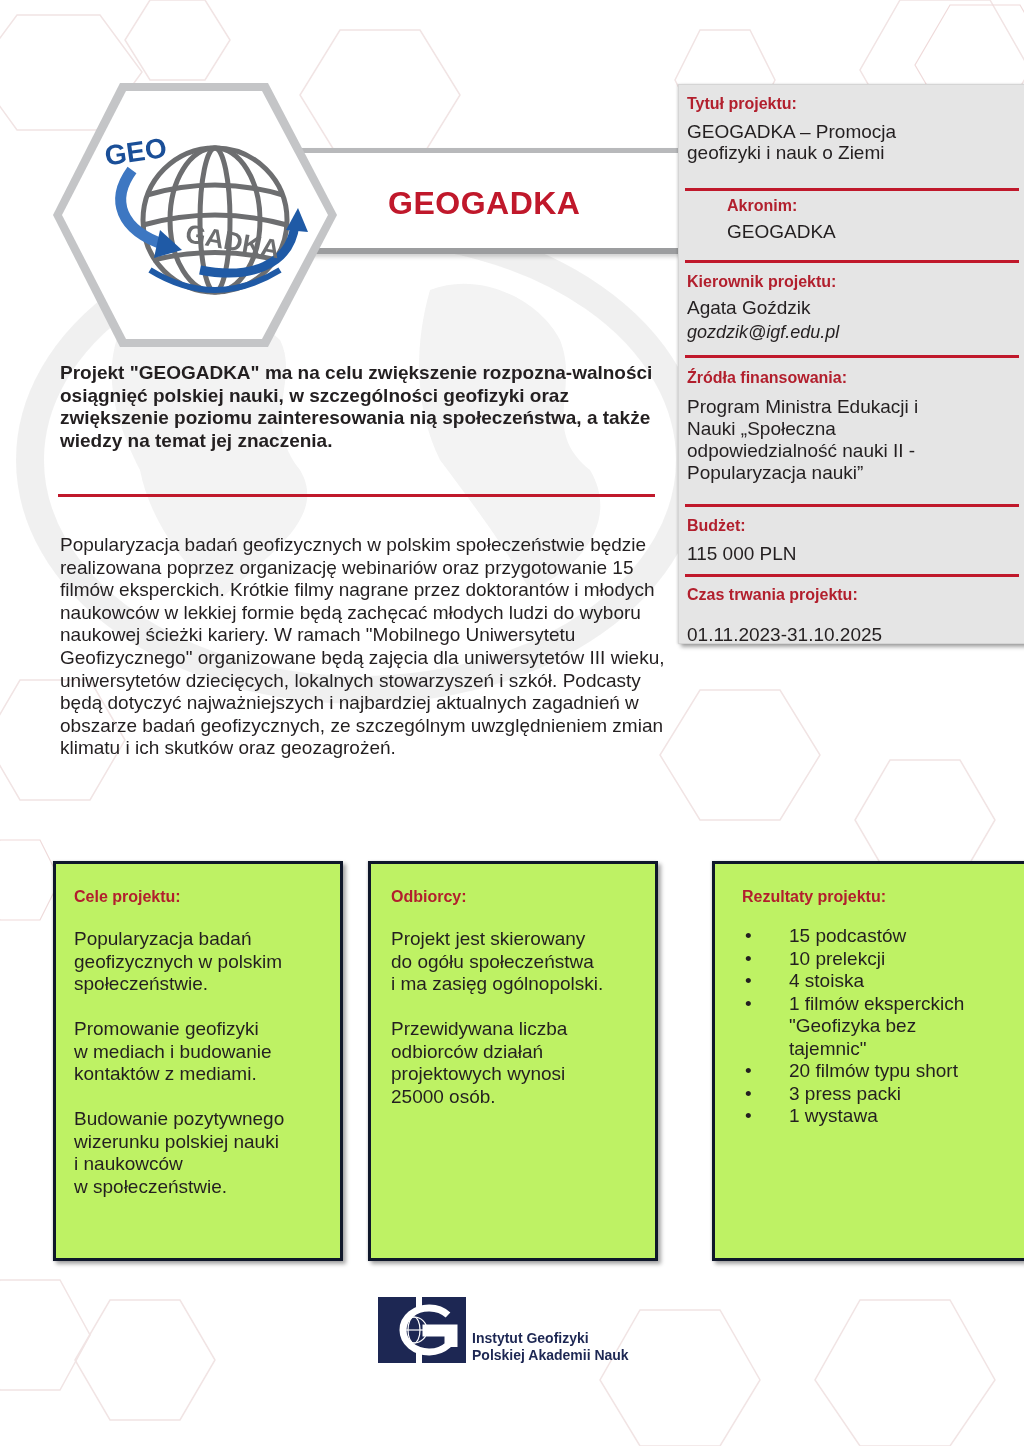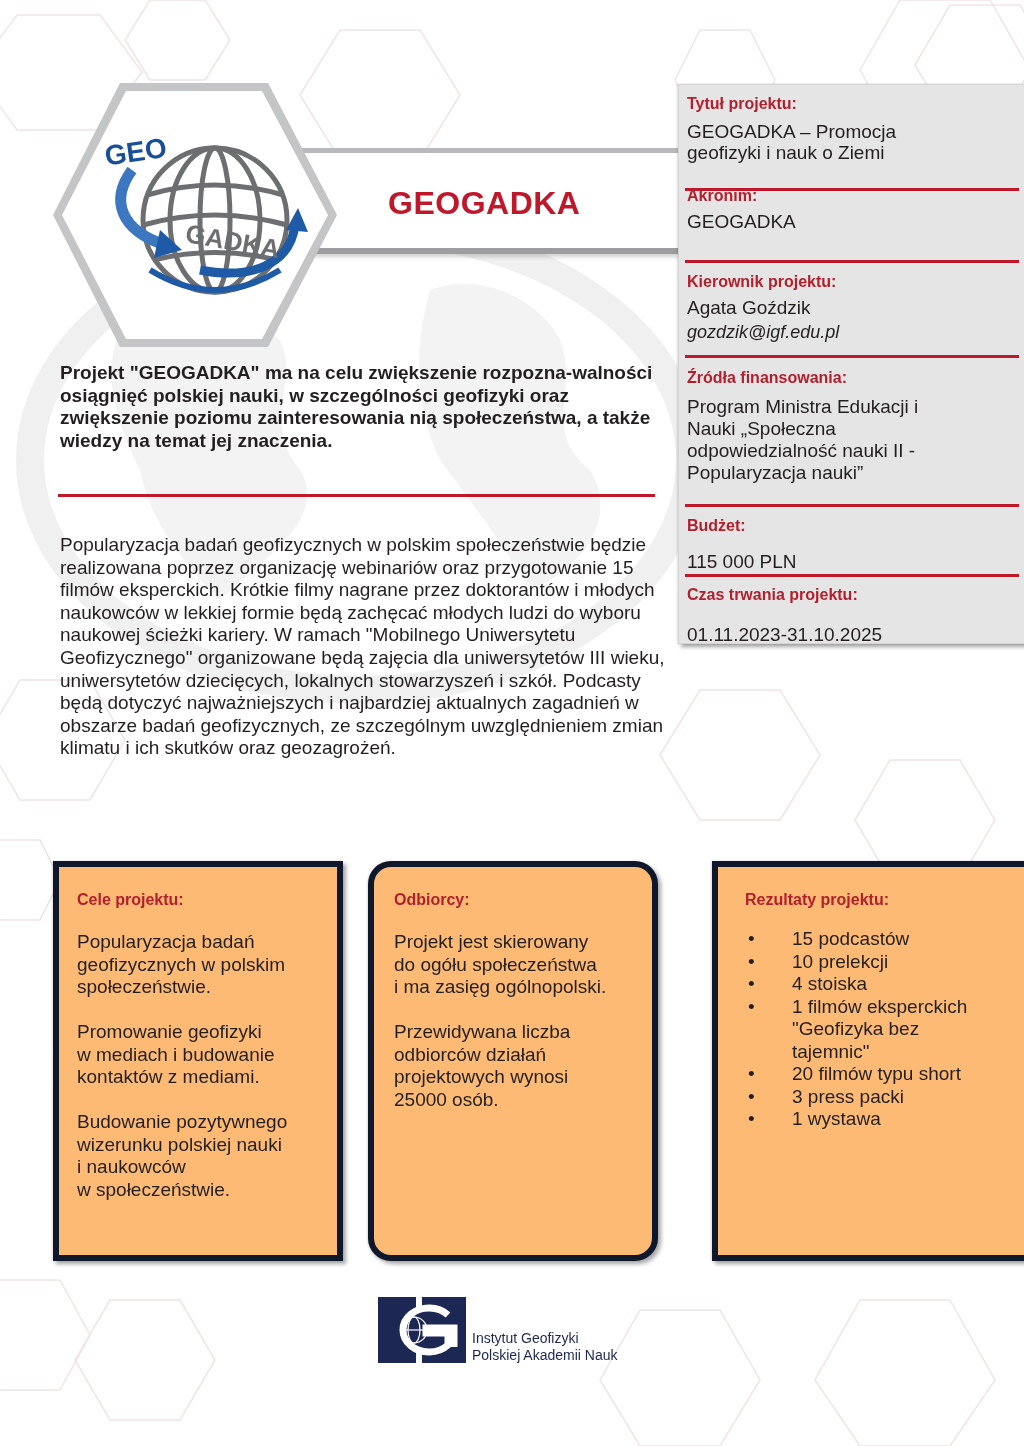--- a/index.html
+++ b/index.html
@@ -54,44 +54,44 @@
       background: #c0182b; z-index: 3;
     }
     .body-text {
       position: absolute; left: 60px; top: 534px; width: 605px;
       font-size: 19px; line-height: 22.6px; color: #231f20; z-index: 3;
     }
 
     
     .box {
       position: absolute; top: 861px; height: 400px;
-      background: #fdba74;
-      border: 6px solid #0f172a;
+      background: #bef264;
+      border: 3px solid #0f172a;
       box-shadow: 3px 3px 4px rgba(0,0,0,0.35), -1px 0 2px rgba(0,0,0,0.12);
       z-index: 3;
     }
     .box-1 { left: 53px; width: 290px; }
-    .box-2 { left: 368px; width: 290px; border-radius: 23px; }
+    .box-2 { left: 368px; width: 290px; }
     .box-3 { left: 712px; width: 332px; }
     .box-title { position: absolute; top: 24px; font-size: 16px; font-weight: bold; color: #b21f2d; }
     .box-text { position: absolute; top: 64px; font-size: 19px; line-height: 22.5px; color: #231f20; }
     .box-para { margin-bottom: 22.5px; white-space: pre-line; }
     .box-1 .box-title, .box-1 .box-text { left: 18px; }
     .box-2 .box-title, .box-2 .box-text { left: 20px; }
     .box-3 .box-title { left: 27px; }
     .box-3 .box-text { left: 30px; top: 61px; width: 262px; }
     .result-item { display: flex; }
     .bullet { width: 44px; flex: 0 0 44px; }
     .result-text { white-space: pre-line; }
 
     
     .footer-logo { position: absolute; left: 378px; top: 1297px; width: 300px; height: 70px; z-index: 3; }
     .footer-text {
       position: absolute; left: 472px; top: 1330px;
-      font-size: 14px; line-height: 17px; font-weight: normal; color: #1d2753; z-index: 4;
+      font-size: 14px; line-height: 17px; font-weight: bold; color: #1d2753; z-index: 4;
     }
   </style>
 </head>
 <body>
 
 <svg class="bg" viewBox="0 0 1024 1446">
   <g fill="none" stroke="#f1e4e4" stroke-width="1.5">
     <polygon points="17,15 100,15 142,72 100,130 17,130 -25,72"></polygon>
     <polygon points="150,0 205,0 230,40 205,80 150,80 125,40"></polygon>
     <polygon points="340,30 420,30 460,95 420,160 340,160 300,95"></polygon>
@@ -140,42 +140,42 @@
 
 <div class="main-title">GEOGADKA</div>
 
 <div class="info-card">
   <div class="info-section" style="top:10px;">
     <div class="info-label">Tytuł projektu:</div>
     <div class="info-value" style="margin-top:8px; width:250px;">GEOGADKA – Promocja geofizyki i nauk o Ziemi</div>
   </div>
   <div class="info-divider" style="top:103px; left:6px; right:6px;"></div>
 
-  <div class="info-section" style="top:102px;">
+  <div class="info-section" style="top:112px;margin-left:40px;">
     <div class="info-label">Akronim:</div>
     <div class="info-value">GEOGADKA</div>
   </div>
   <div class="info-divider" style="top:175px; left:6px; right:6px;"></div>
 
   <div class="info-section" style="top:188px;">
     <div class="info-label">Kierownik projektu:</div>
     <div class="info-value">Agata Goździk</div>
     <div class="info-email">gozdzik@igf.edu.pl</div>
   </div>
   <div class="info-divider" style="top:270px; left:6px; right:6px;"></div>
 
   <div class="info-section" style="top:284px;">
     <div class="info-label">Źródła finansowania:</div>
     <div class="info-value" style="width:268px; margin-top:9px; line-height:22px;">Program Ministra Edukacji i Nauki „Społeczna odpowiedzialność nauki II - Popularyzacja nauki”</div>
   </div>
   <div class="info-divider" style="top:419px; left:6px; right:6px;"></div>
 
   <div class="info-section" style="top:432px;">
     <div class="info-label">Budżet:</div>
-    <div class="info-value" style="margin-top:16px;">115 000 PLN</div>
+    <div class="info-value" style="margin-top:8px;">115 000 PLN</div>
   </div>
   <div class="info-divider" style="top:489px; left:6px; right:6px;"></div>
 
   <div class="info-section" style="top:501px;">
     <div class="info-label">Czas trwania projektu:</div>
     <div class="info-value" style="margin-top:20px;">01.11.2023-31.10.2025</div>
   </div>
 </div>
 
 <div class="lead">Projekt "GEOGADKA" ma na celu zwiększenie rozpozna-walności osiągnięć polskiej nauki, w szczególności geofizyki oraz zwiększenie poziomu zainteresowania nią społeczeństwa, a także wiedzy na temat jej znaczenia.</div>

